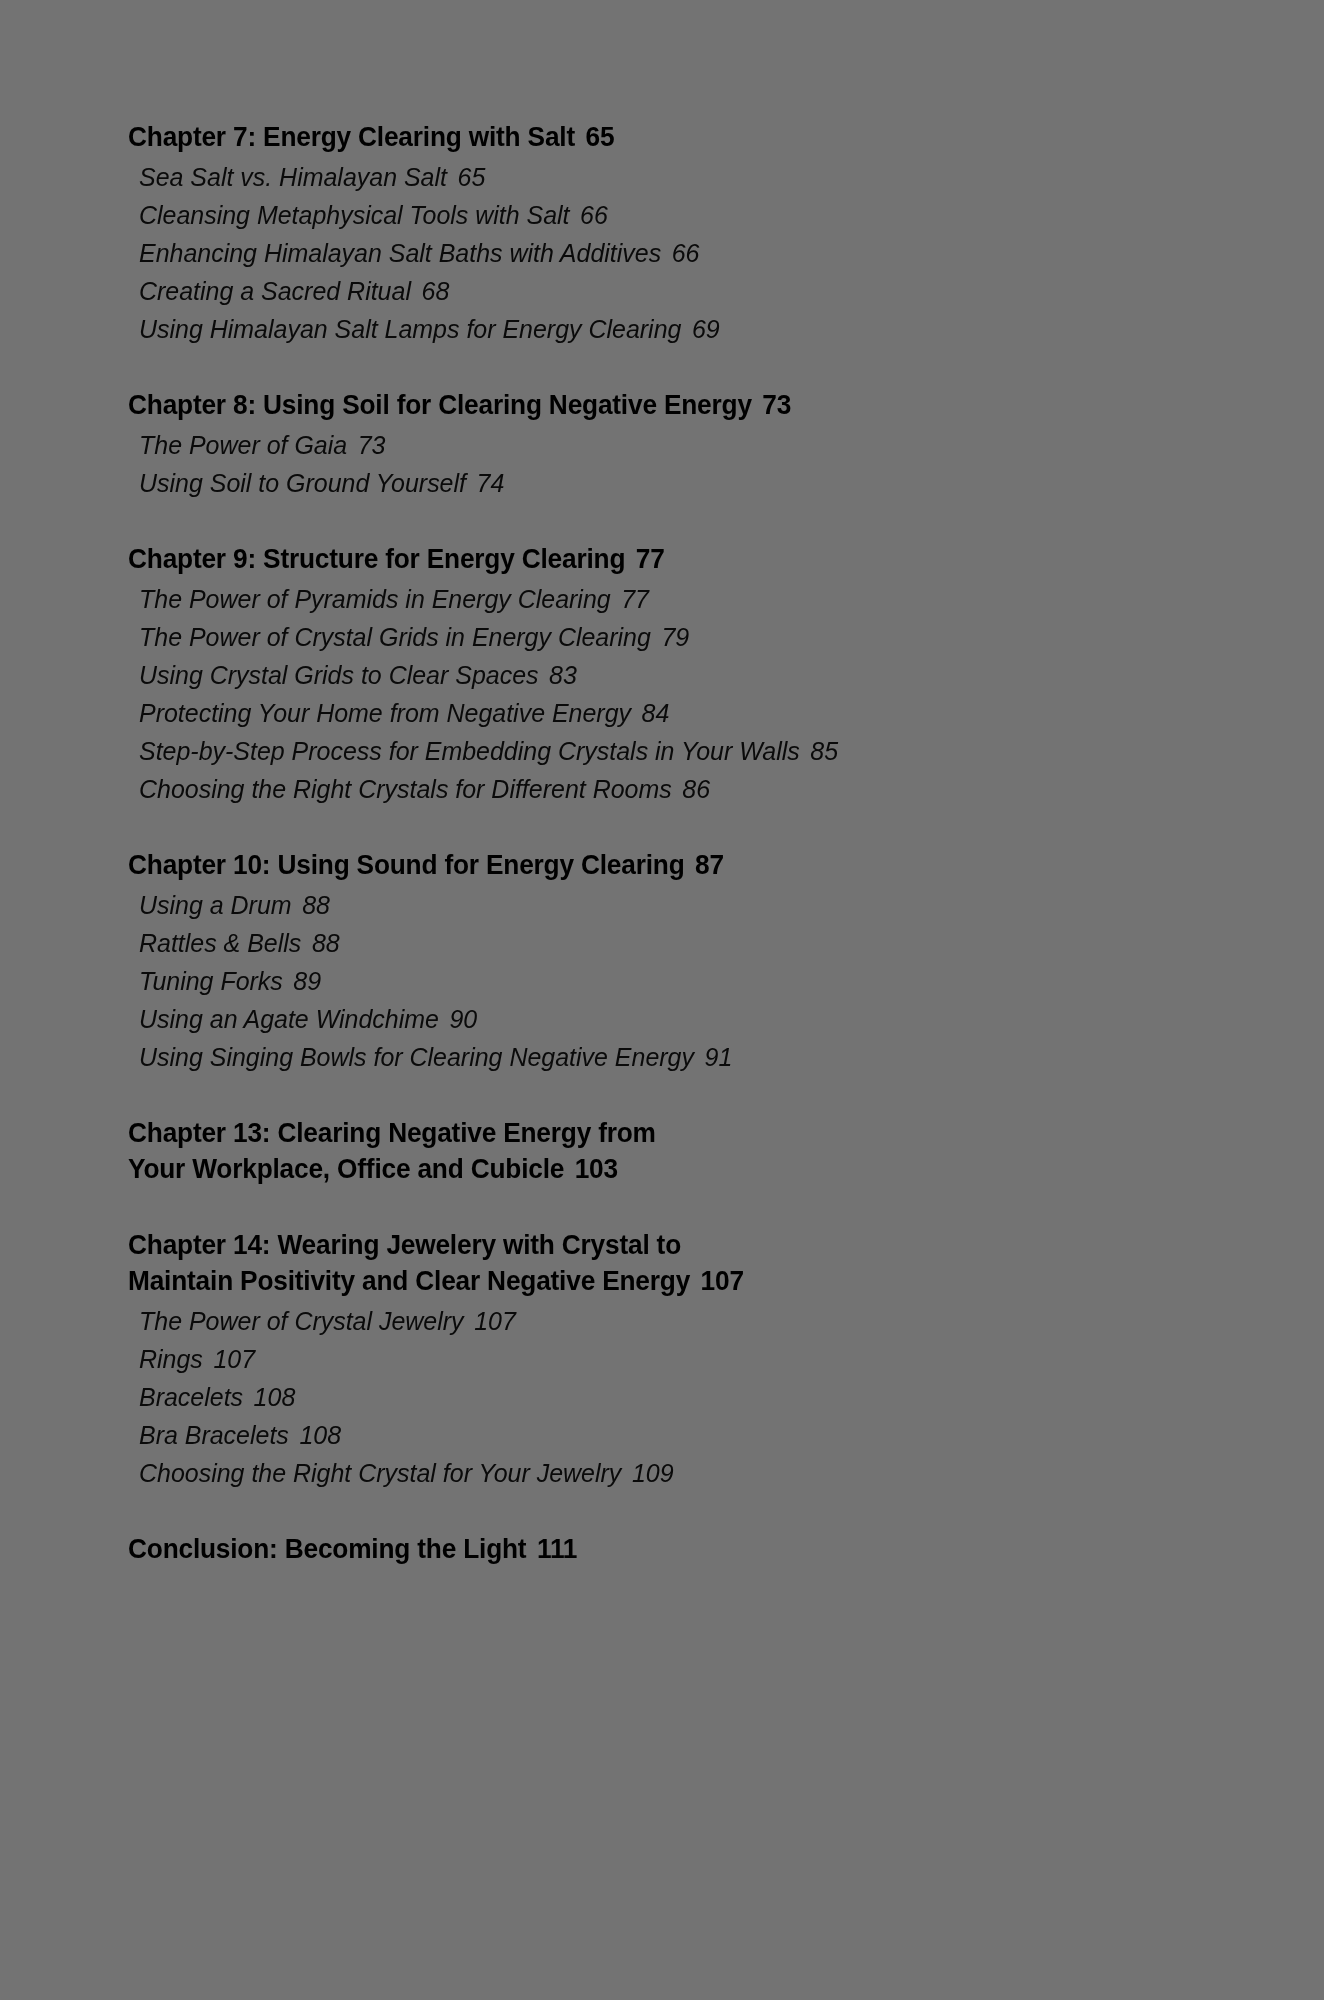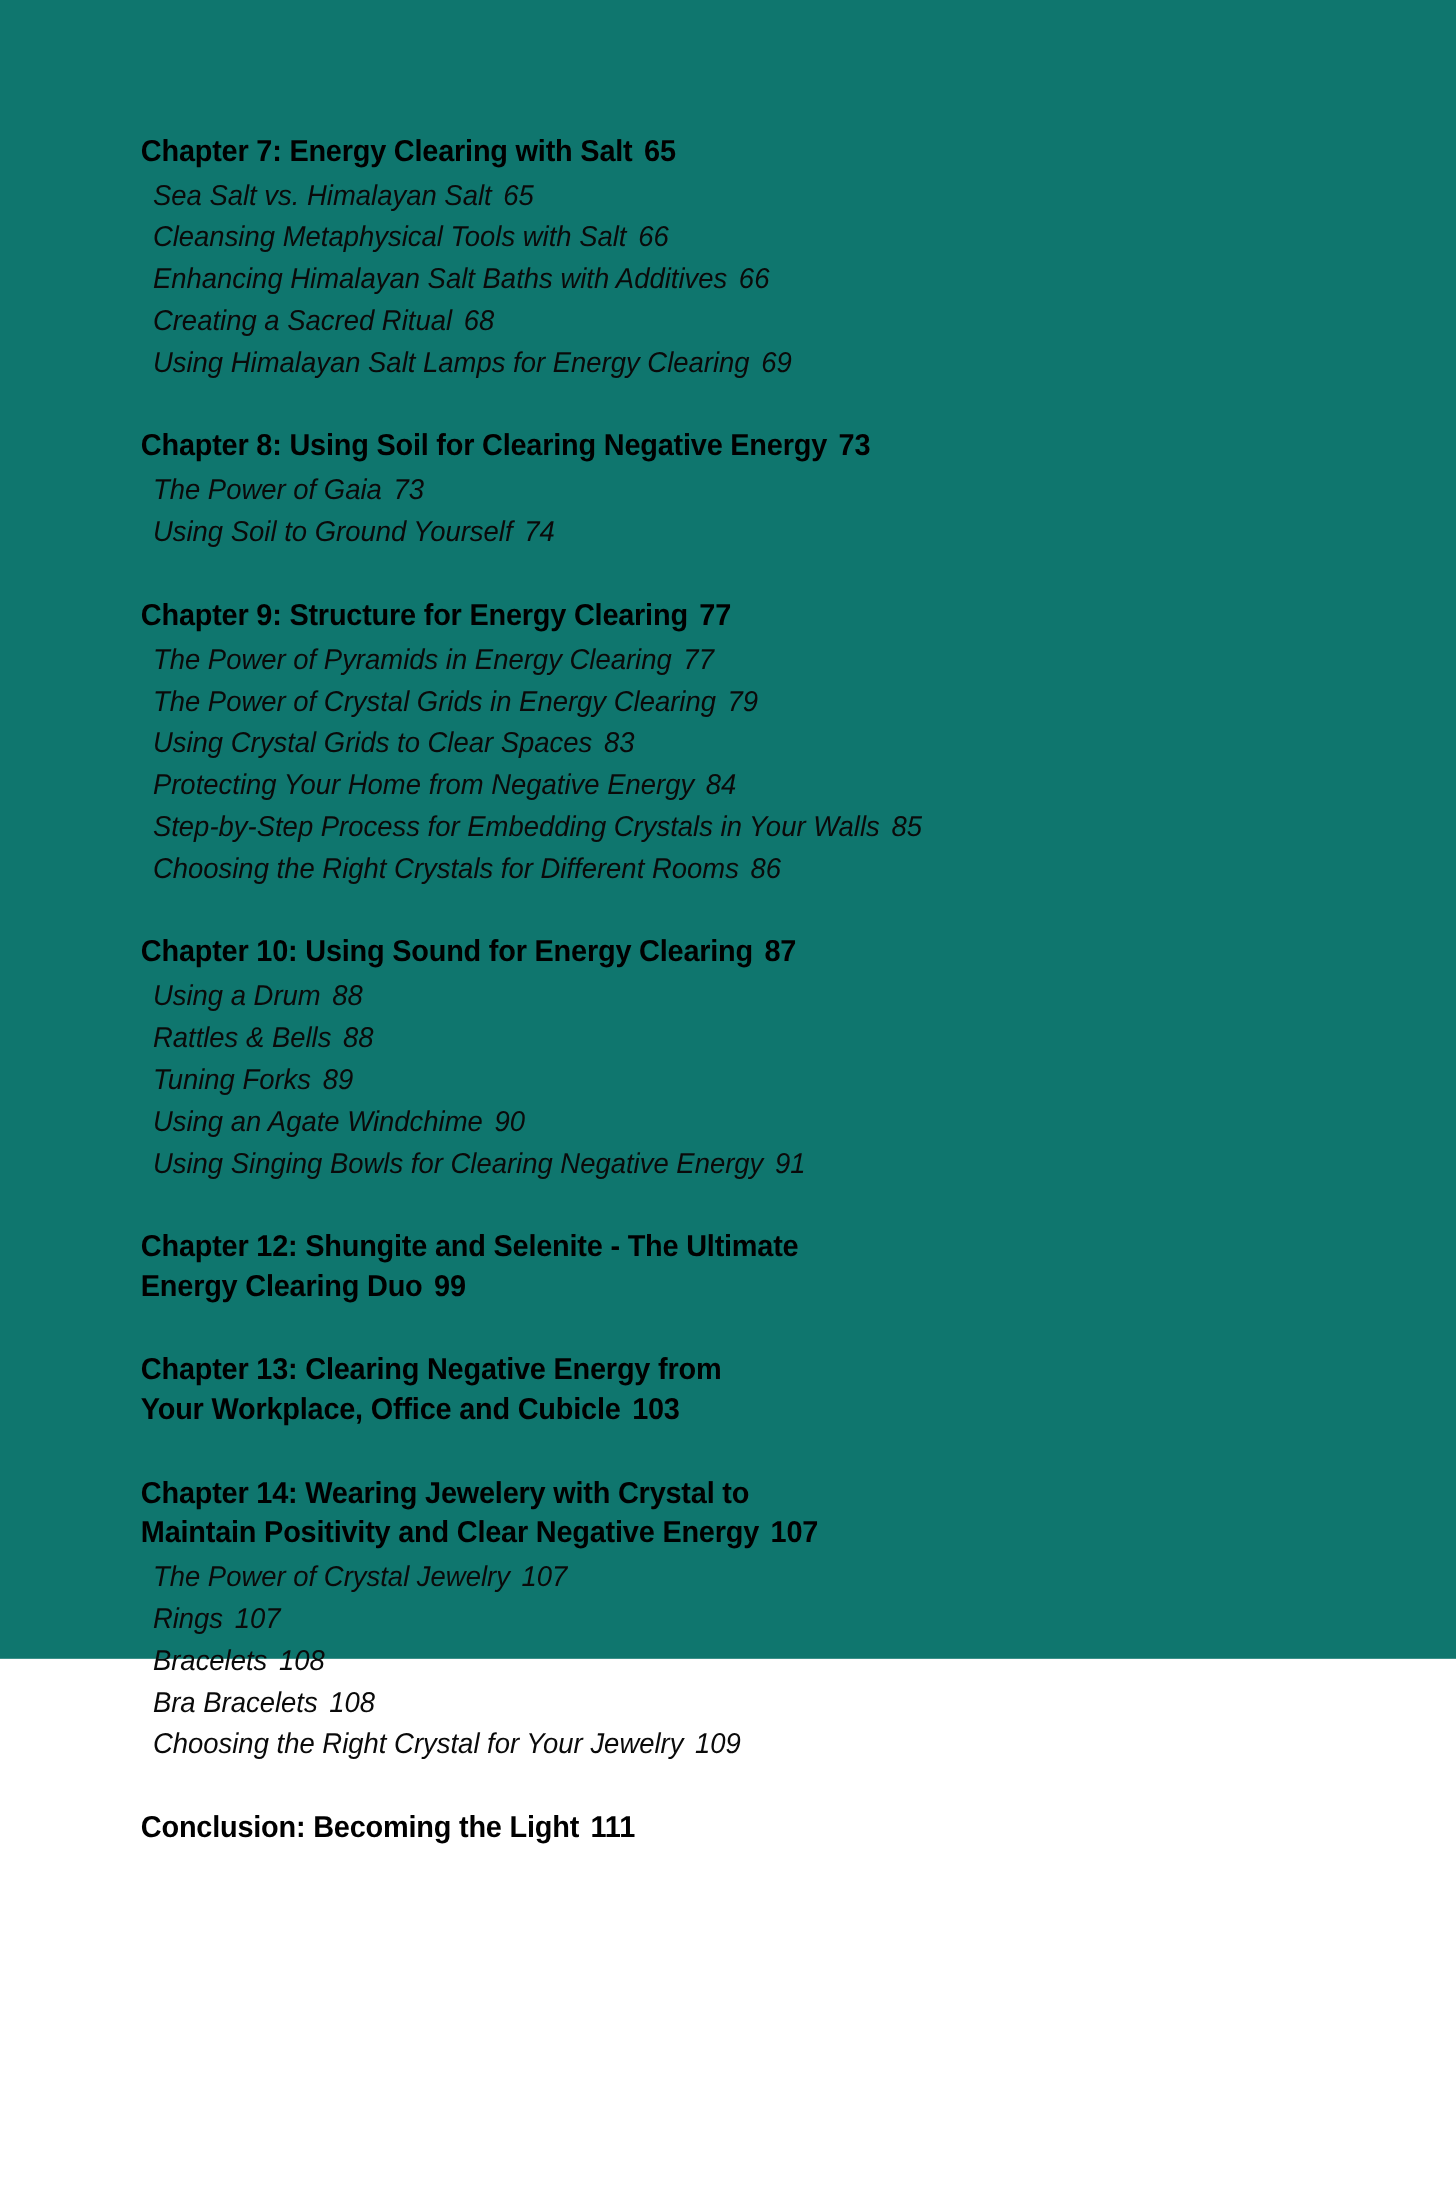--- a/index.html
+++ b/index.html
@@ -11,24 +11,24 @@
     width: 1324px;
     height: 2000px;
     font-family: "Liberation Sans", sans-serif;
     color: #000000;
     -webkit-font-smoothing: antialiased;
   }
 
   .page {
     position: relative;
     width: 1324px;
-    height: 1508px;
+    height: 2000px;
     box-sizing: border-box;
     padding: 118px 100px 0 128px;
-    background: #0f766e;
+    background: #737373;
   }
 
   .toc {
     display: block;
   }
 
   
   .chapter-block {
     margin-bottom: 38px;
   }
@@ -115,24 +115,20 @@
         <div class="chapter-title"><span>Chapter 10: Using Sound for Energy Clearing</span><span class="pg">87</span></div>
         <ul class="sub-list">
           <li class="sub-item"><span>Using a Drum</span><span class="pg">88</span></li>
           <li class="sub-item"><span>Rattles &amp; Bells</span><span class="pg">88</span></li>
           <li class="sub-item"><span>Tuning Forks</span><span class="pg">89</span></li>
           <li class="sub-item"><span>Using an Agate Windchime</span><span class="pg">90</span></li>
           <li class="sub-item"><span>Using Singing Bowls for Clearing Negative Energy</span><span class="pg">91</span></li>
         </ul>
       </div>
       <div class="chapter-block">
-        <div class="chapter-title"><span>Chapter 12: Shungite and Selenite - The Ultimate</span></div>
-        <div class="chapter-title cont"><span>Energy Clearing Duo</span><span class="pg">99</span></div>
-      </div>
-      <div class="chapter-block">
         <div class="chapter-title"><span>Chapter 13: Clearing Negative Energy from</span></div>
         <div class="chapter-title cont"><span>Your Workplace, Office and Cubicle</span><span class="pg">103</span></div>
       </div>
       <div class="chapter-block">
         <div class="chapter-title"><span>Chapter 14: Wearing Jewelery with Crystal to</span></div>
         <div class="chapter-title cont"><span>Maintain Positivity and Clear Negative Energy</span><span class="pg">107</span></div>
         <ul class="sub-list">
           <li class="sub-item"><span>The Power of Crystal Jewelry</span><span class="pg">107</span></li>
           <li class="sub-item"><span>Rings</span><span class="pg">107</span></li>
           <li class="sub-item"><span>Bracelets</span><span class="pg">108</span></li>

